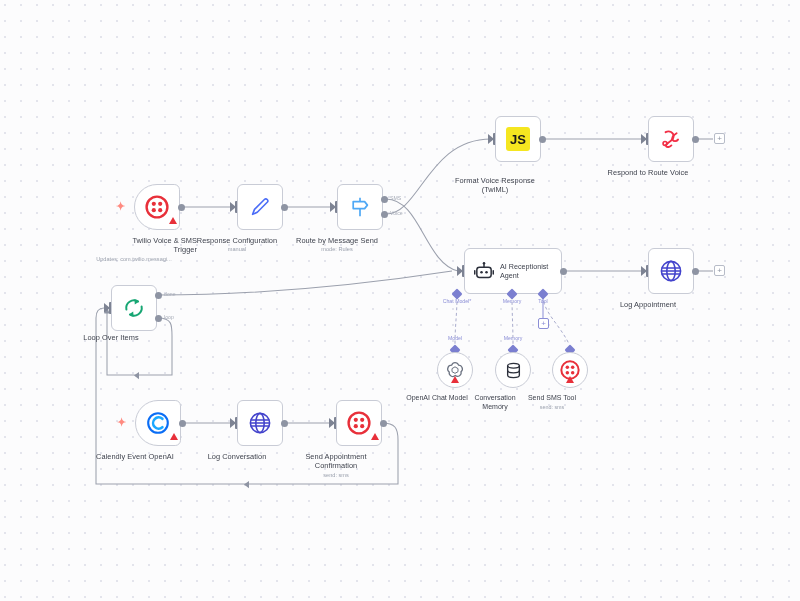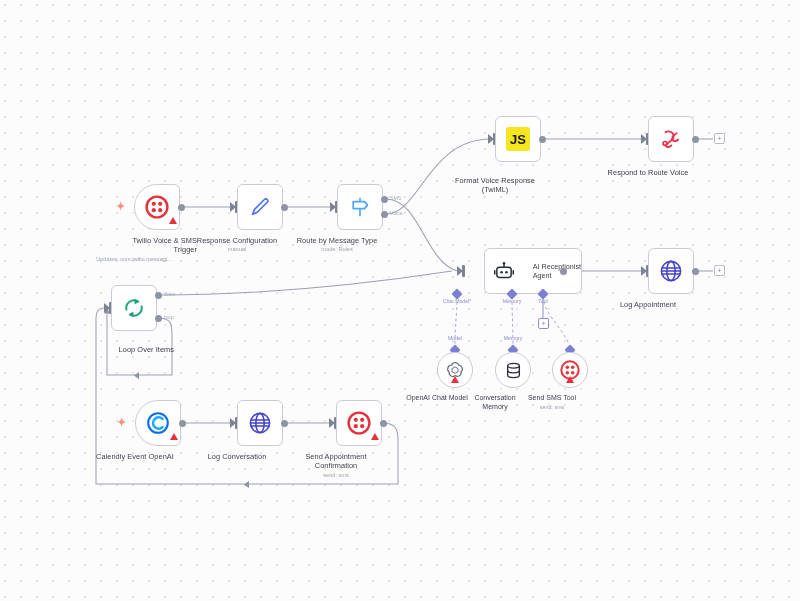--- a/index.html
+++ b/index.html
@@ -27,21 +27,21 @@
     background:#ffffff;
     border:1px solid #c9ccd6;
     border-radius:6px;
     box-sizing:border-box;
     display:flex;align-items:center;justify-content:center;
   }
   .node.trigger .nbox{
     border-top-left-radius:24px;
     border-bottom-left-radius:24px;
   }
-  .node.wide .nbox{width:98px;justify-content:space-between;padding-left:9px;margin-left:20px;}
+  .node.wide .nbox{width:98px;justify-content:flex-start;padding-left:9px;}
   .nlabel{
     position:absolute;top:50px;left:50%;transform:translateX(-50%);
     width:126px;text-align:center;
     font-size:7.4px;color:#3b3f४a;color:#3b3f4a;line-height:9.4px;
     letter-spacing:.05px;
     white-space:pre-line;
   }
   .nsub{
     position:absolute;left:50%;transform:translateX(-50%);
     width:140px;text-align:center;
@@ -216,21 +216,21 @@
     <div class="nbox">
       <svg class="ico" width="26" height="26" viewBox="0 0 26 26">
         <path d="M13,3.8 L13,22.2" stroke="#4fa8f5" stroke-width="1.7" fill="none"></path>
         <path d="M6.2,7.6 L17.6,7.6 L20.4,11.1 L17.6,14.6 L6.2,14.6 Z" fill="#ffffff" stroke="#4fa8f5" stroke-width="1.7" stroke-linejoin="round"></path>
       </svg>
     </div>
     <div class="port" style="left:44px;top:11.5px;"></div>
     <div class="portlabel" style="left:53px;top:11px;">SMS</div>
     <div class="port" style="left:44px;top:26.5px;"></div>
     <div class="portlabel" style="left:53px;top:26px;">Voice</div>
-    <div class="nlabel" style="top:52px;">Route by Message Type</div>
+    <div class="nlabel" style="top:52px;">Route by Message Send</div>
     <div class="nsub" style="top:62px;">mode: Rules</div>
   </div>
 
   <div class="node" style="left:495px;top:116px;">
     <div class="inport" style="left:-7px;top:18px;"></div>
     <div class="inbar" style="left:-2px;top:17px;"></div>
     <div class="nbox">
       <div class="jsbox">JS</div>
     </div>
     <div class="port" style="left:44px;top:19.5px;"></div>
@@ -306,21 +306,21 @@
         <path d="M4.4,13.6 A7.8,7.8 0 0 1 16.0,5.4" fill="none" stroke="#17a673" stroke-width="2" stroke-linecap="round"></path>
         <path d="M19.6,10.4 A7.8,7.8 0 0 1 8.0,18.6" fill="none" stroke="#17a673" stroke-width="2" stroke-linecap="round"></path>
         <path d="M12.4,3.0 L17.2,5.6 L12.8,8.4 Z" fill="#17a673"></path>
         <path d="M11.6,21.0 L6.8,18.4 L11.2,15.6 Z" fill="#17a673"></path>
       </svg>
     </div>
     <div class="port" style="left:44px;top:6.5px;"></div>
     <div class="portlabel" style="left:53px;top:6px;">done</div>
     <div class="port" style="left:44px;top:29.5px;"></div>
     <div class="portlabel" style="left:53px;top:29px;">loop</div>
-    <div class="nlabel" style="top:60px;text-align:right;">Loop Over Items</div>
+    <div class="nlabel" style="top:48px;">Loop Over Items</div>
   </div>
 
   <div class="node trigger" style="left:135px;top:400px;">
     <div class="bolt" style="left:-18px;top:17px;">✦</div>
     <div class="nbox">
       <svg class="ico" width="24" height="24" viewBox="0 0 24 24">
         <circle cx="12" cy="12" r="9.8" fill="none" stroke="#0a6df5" stroke-width="2.1"></circle>
         <path d="M16.4,7.8 A5.6,5.6 0 1 0 16.4,16.2" fill="none" stroke="#1aa8ff" stroke-width="2.6" stroke-linecap="round"></path>
       </svg>
     </div>

